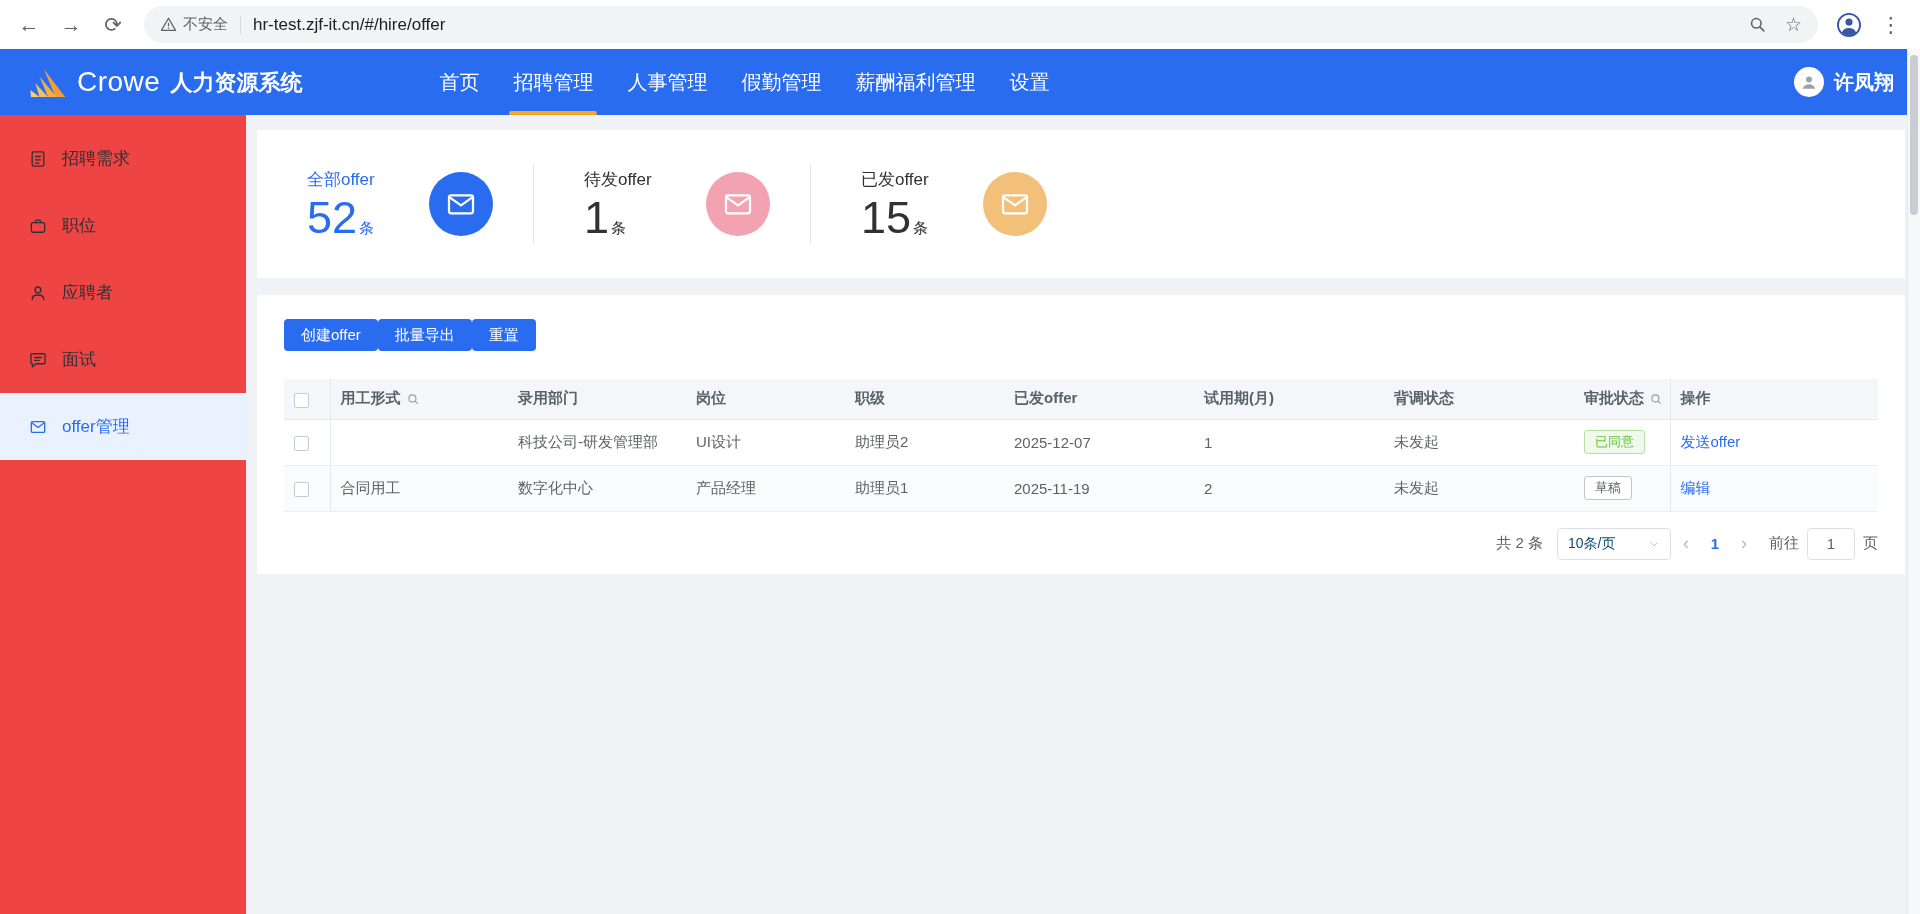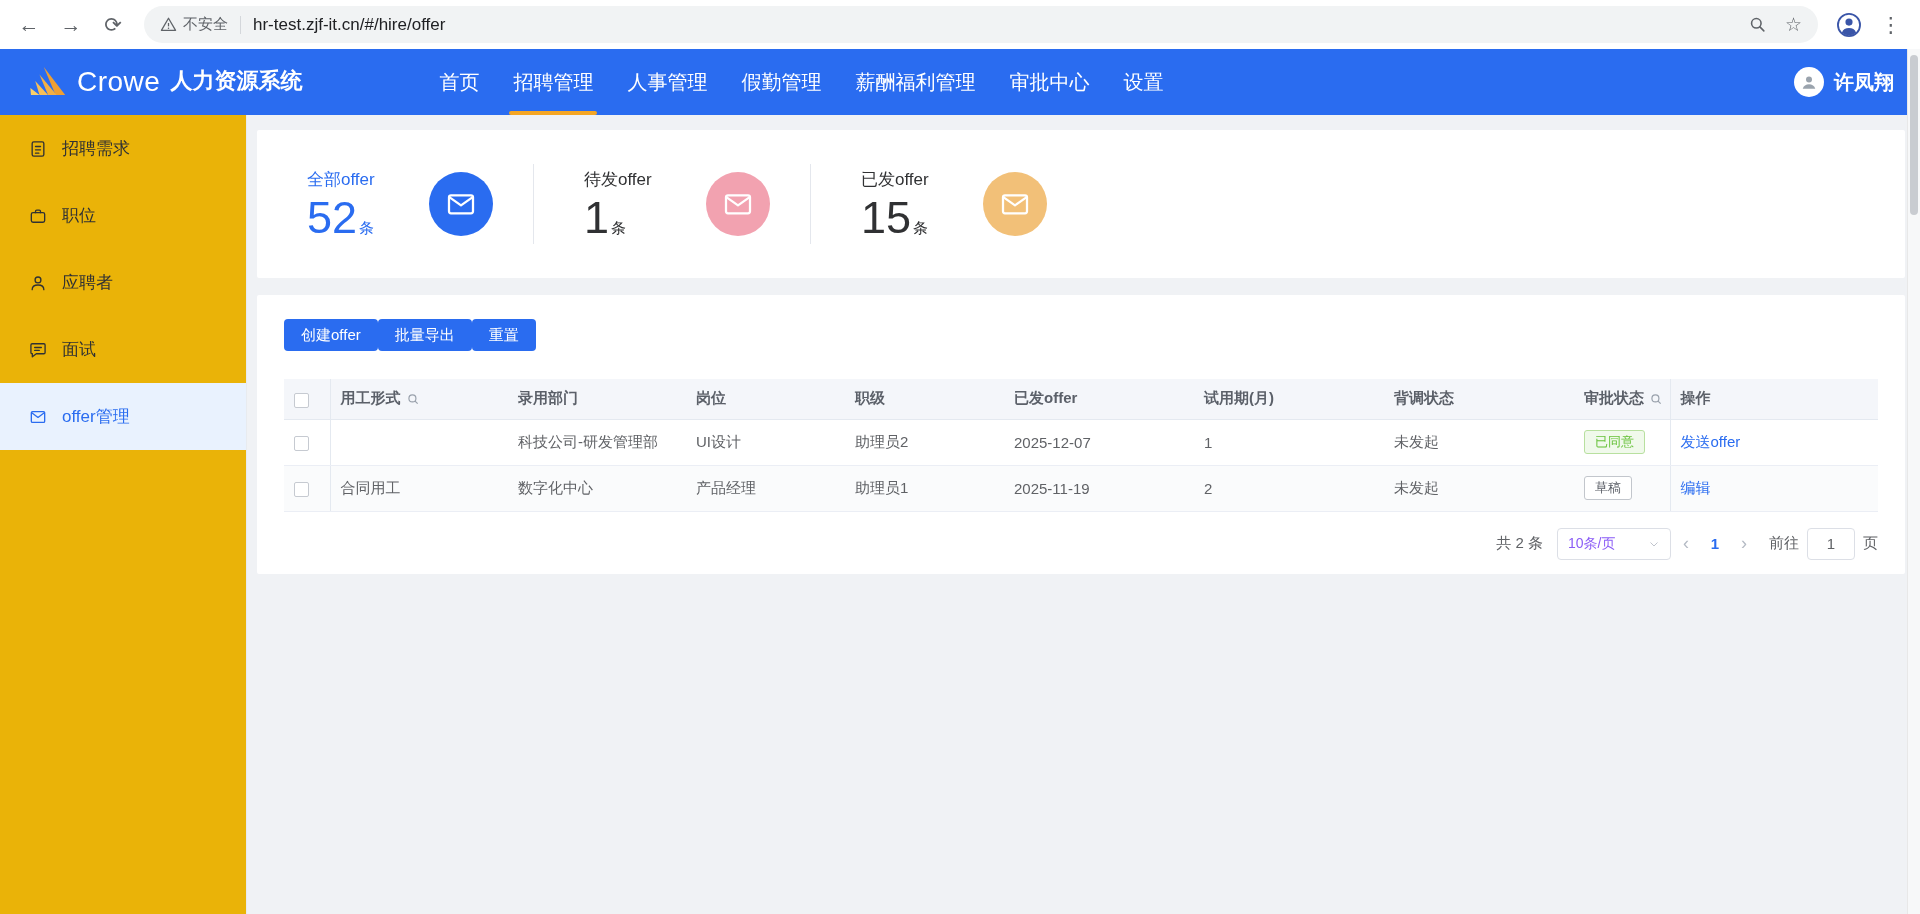--- a/index.html
+++ b/index.html
@@ -19,34 +19,34 @@
           padding:0 16px; margin:0 8px; min-width:0; cursor:text; }
   .warn-wrap { display:flex; align-items:center; gap:6px; flex-shrink:0; }
   .warn-text { font-size:15px; color:#5f6368; }
   .addr-sep { width:1px; height:18px; background:#d4d7db; margin:0 12px; flex-shrink:0; }
   .url { font-size:17px; color:#202124; flex:1; white-space:nowrap; overflow:hidden; }
   .addr-icons { display:flex; align-items:center; gap:18px; flex-shrink:0; }
   .addr-icons .glyph { font-size:19px; color:#5f6368; cursor:pointer; }
 
   
   .app-header { height:66px; background:#2a6cf0; display:flex; align-items:center; padding:0 26px; position:relative; }
-  .logo { display:flex; align-items:flex-start; cursor:pointer; }
+  .logo { display:flex; align-items:flex-end; cursor:pointer; }
   .brand { font-size:28px; color:#fff; font-weight:500; letter-spacing:.5px; margin-left:9px; }
   .sys { font-size:22px; color:#fff; font-weight:700; margin-left:10px; }
   .nav { display:flex; align-self:stretch; margin-left:120px; }
   .nav-item { padding:0 17px; display:flex; align-items:center; color:#fff; font-size:20px; cursor:pointer; position:relative; white-space:nowrap; }
   .nav-item.active::after { content:""; position:absolute; left:13px; right:13px; bottom:0; height:4px;
                             background:#f5a623; border-radius:2px; }
   .hdr-user { margin-left:auto; display:flex; align-items:center; gap:10px; color:#fff; }
   .hdr-avatar { width:30px; height:30px; border-radius:50%; background:#fff; display:flex; align-items:center; justify-content:center; }
   .hdr-user-name { font-size:20px; font-weight:700; }
 
   
   .layout { display:flex; height:799px; }
-  .sidebar { width:247px; background:#eab308; flex-shrink:0; border-right:1px solid #e8ebef; }
+  .sidebar { width:247px; background:#ef4444; flex-shrink:0; padding-top:10px; border-right:1px solid #e8ebef; }
   .side-item { height:67px; display:flex; align-items:center; gap:14px; padding-left:28px; font-size:17px;
                color:#303133; cursor:pointer; }
   .side-item svg { width:20px; height:20px; stroke:currentColor; fill:none; stroke-width:1.6;
                    stroke-linecap:round; stroke-linejoin:round; flex-shrink:0; }
   .side-item.active { background:#e9f2fe; color:#2a6cf0; }
 
   .main { flex:1; padding:15px 15px 0 10px; min-width:0; }
 
   
   .stats-card { height:148px; background:#fff; border-radius:2px; display:flex; align-items:center; }
@@ -86,21 +86,21 @@
          border:1px solid; }
   .tag-success { color:#67c23a; border-color:#b8e09f; background:#f0f9eb; }
   .tag-info { color:#5a5e66; border-color:#c2c6cc; background:#fff; }
   .link { color:#2a6cf0; cursor:pointer; }
 
   
   .pager { display:flex; align-items:center; justify-content:flex-end; margin-top:16px; font-size:15px; color:#606266; }
   .pager-total { margin-right:14px; }
   .page-size { width:114px; height:32px; border:1px solid #dcdfe6; border-radius:4px; display:flex;
                align-items:center; justify-content:space-between; padding:0 10px; cursor:pointer;
-               color:#8b5cf6; font-size:14px; background:#fff; }
+               color:#0c4a6e; font-size:14px; background:#fff; }
   .page-size svg { width:12px; height:12px; stroke:#c0c4cc; fill:none; stroke-width:2; }
   .pg-arrow { width:30px; text-align:center; font-size:18px; color:#b4bac4; cursor:pointer; }
   .pg-num { min-width:28px; text-align:center; color:#2a6cf0; font-weight:700; cursor:pointer; }
   .goto-label { margin:0 8px 0 10px; }
   .goto-input { width:48px; height:32px; border:1px solid #dcdfe6; border-radius:4px; text-align:center;
                 font-size:15px; color:#606266; font-family:inherit; outline:none; }
   .goto-unit { margin-left:8px; }
 
   
   .page-scrollbar { position:absolute; right:0; top:49px; bottom:0; width:13px; background:#f7f8f9;
@@ -157,21 +157,20 @@
     <span class="brand">Crowe</span>
     <span class="sys">人力资源系统</span>
   </div>
 
   <div class="nav">
     <div class="nav-item">首页</div>
     <div class="nav-item active">招聘管理</div>
     <div class="nav-item">人事管理</div>
     <div class="nav-item">假勤管理</div>
     <div class="nav-item">薪酬福利管理</div>
-    <div class="nav-item">审批中心</div>
     <div class="nav-item">设置</div>
   </div>
 
   <div class="hdr-user">
     <span class="hdr-avatar">
       <svg width="20" height="20" viewBox="0 0 24 24">
         <circle cx="12" cy="9" r="3.6" fill="#9aa3ad"></circle>
         <path d="M4.5 20c.8-3.6 3.9-5.4 7.5-5.4s6.7 1.8 7.5 5.4z" fill="#9aa3ad"></path>
       </svg>
     </span>

